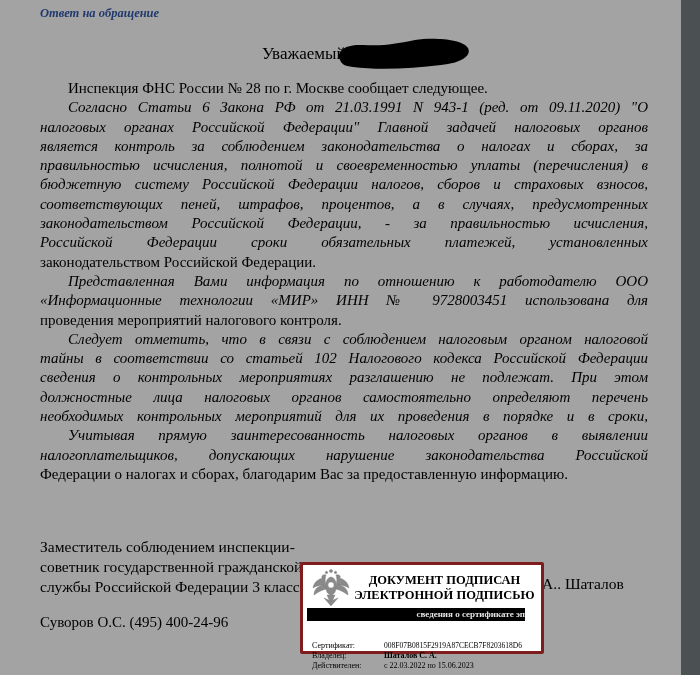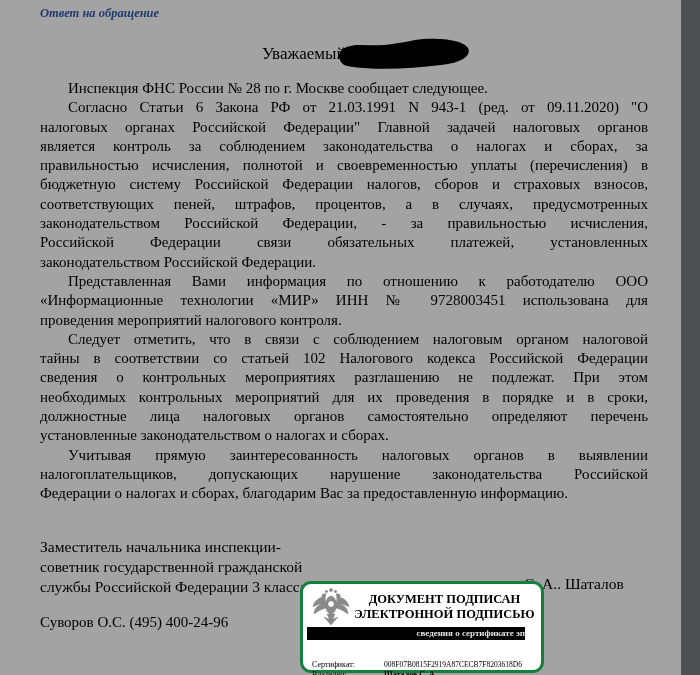--- a/index.html
+++ b/index.html
@@ -25,40 +25,40 @@
     font-size: 17px;
   }
   .redaction {
     position: absolute; left: 333px; top: 36px; width: 140px; height: 36px;
   }
   .body-block {
     position: absolute; left: 40px; top: 79px; width: 608px;
     font-size: 15px;
   }
   .ln { line-height: 19.3px; height: 19.3px; overflow: hidden; }
-  .j { text-align: justify; text-align-last: justify; }
+  .j { text-align: justify; text-align-last: justify; font-style: italic; }
   .ind { text-indent: 28px; }
   .sign-lines {
     position: absolute; left: 40px; top: 537px;
     font-size: 15.5px; line-height: 20px; z-index: 1;
   }
   .sign-name {
     position: absolute; left: 524px; top: 575px;
     font-size: 15.5px; z-index: 1;
   }
   .phone {
     position: absolute; left: 40px; top: 614px;
     font-size: 15px; z-index: 1;
   }
   .stamp {
-    position: absolute; left: 300px; top: 581px;
+    position: absolute; left: 300px; top: 562px;
     width: 244px; height: 92px;
     background: #ffffff;
-    border: 3px solid #15803d;
-    border-radius: 11px;
+    border: 3px solid #7f1d1d;
+    border-radius: 2px;
     box-sizing: border-box;
     z-index: 5;
   }
   .stamp-head { display: flex; height: 42px; }
   .eagle { margin: 3px 0 0 7px; flex: 0 0 auto; }
   .stamp-title {
     flex: 1; text-align: center; font-weight: bold;
     font-size: 12.5px; line-height: 14.5px; padding: 8px 6px 0 2px;
   }
   .stamp-band {
@@ -87,38 +87,37 @@
 
   <div class="body-block">
     <div class="ln ind">Инспекция ФНС России № 28 по г. Москве сообщает следующее.</div>
     <div class="ln ind j">Согласно Статьи 6 Закона РФ от 21.03.1991 N 943-1 (ред. от 09.11.2020) "О</div>
     <div class="ln j">налоговых органах Российской Федерации" Главной задачей налоговых органов</div>
     <div class="ln j">является контроль за соблюдением законодательства о налогах и сборах, за</div>
     <div class="ln j">правильностью исчисления, полнотой и своевременностью уплаты (перечисления) в</div>
     <div class="ln j">бюджетную систему Российской Федерации налогов, сборов и страховых взносов,</div>
     <div class="ln j">соответствующих пеней, штрафов, процентов, а в случаях, предусмотренных</div>
     <div class="ln j">законодательством Российской Федерации, - за правильностью исчисления,</div>
-    <div class="ln j">Российской Федерации связи обязательных платежей, установленных</div>
+    <div class="ln j">Российской Федерации сроки обязательных платежей, установленных</div>
     <div class="ln">законодательством Российской Федерации.</div>
     <div class="ln ind j">Представленная Вами информация по отношению к работодателю ООО</div>
     <div class="ln j">«Информационные технологии «МИР» ИНН № 9728003451 использована для</div>
     <div class="ln">проведения мероприятий налогового контроля.</div>
     <div class="ln ind j">Следует отметить, что в связи с соблюдением налоговым органом налоговой</div>
     <div class="ln j">тайны в соответствии со статьей 102 Налогового кодекса Российской Федерации</div>
     <div class="ln j">сведения о контрольных мероприятиях разглашению не подлежат. При этом</div>
+    <div class="ln j">должностные лица налоговых органов самостоятельно определяют перечень</div>
     <div class="ln j">необходимых контрольных мероприятий для их проведения в порядке и в сроки,</div>
-    <div class="ln j">должностные лица налоговых органов самостоятельно определяют перечень</div>
-    <div class="ln">установленные законодательством о налогах и сборах.</div>
     <div class="ln ind j">Учитывая прямую заинтересованность налоговых органов в выявлении</div>
     <div class="ln j">налогоплательщиков, допускающих нарушение законодательства Российской</div>
     <div class="ln">Федерации о налогах и сборах, благодарим Вас за предоставленную информацию.</div>
   </div>
 
   <div class="sign-lines">
-    <div>Заместитель начальника инспекции-</div>
+    <div>Заместитель соблюдением инспекции-</div>
     <div>советник государственной гражданской</div>
     <div>службы Российской Федерации 3 класса</div>
   </div>
 
   <div class="sign-name">С. А.. Шаталов</div>
 
   <div class="phone">Суворов О.С. (495) 400-24-96</div>
 
   <div class="stamp">
     <div class="stamp-head">

